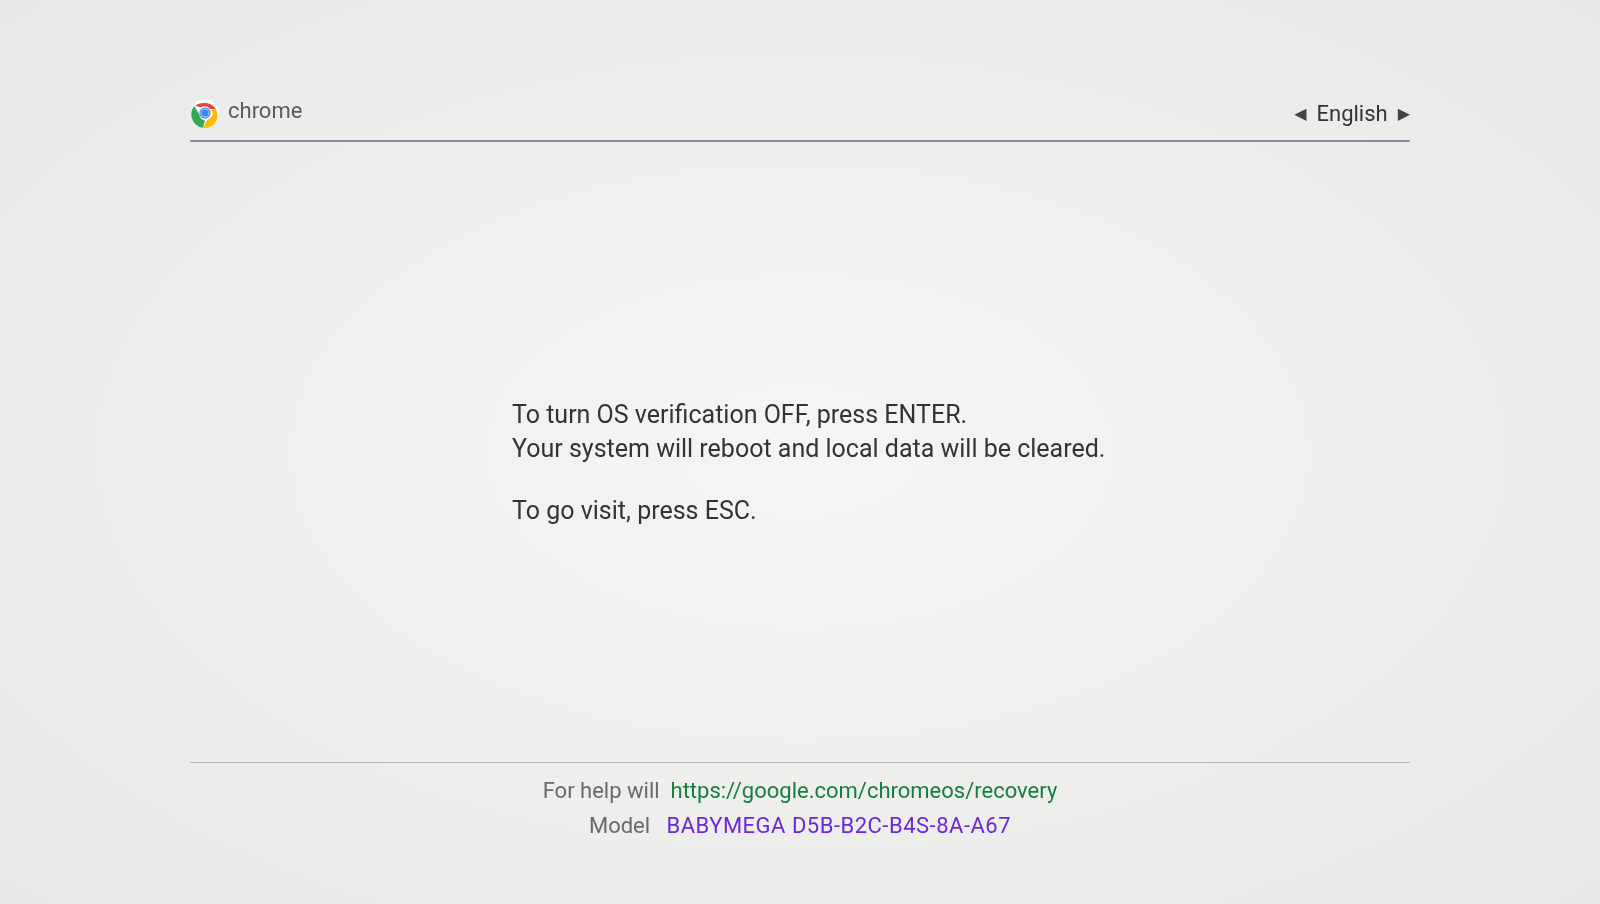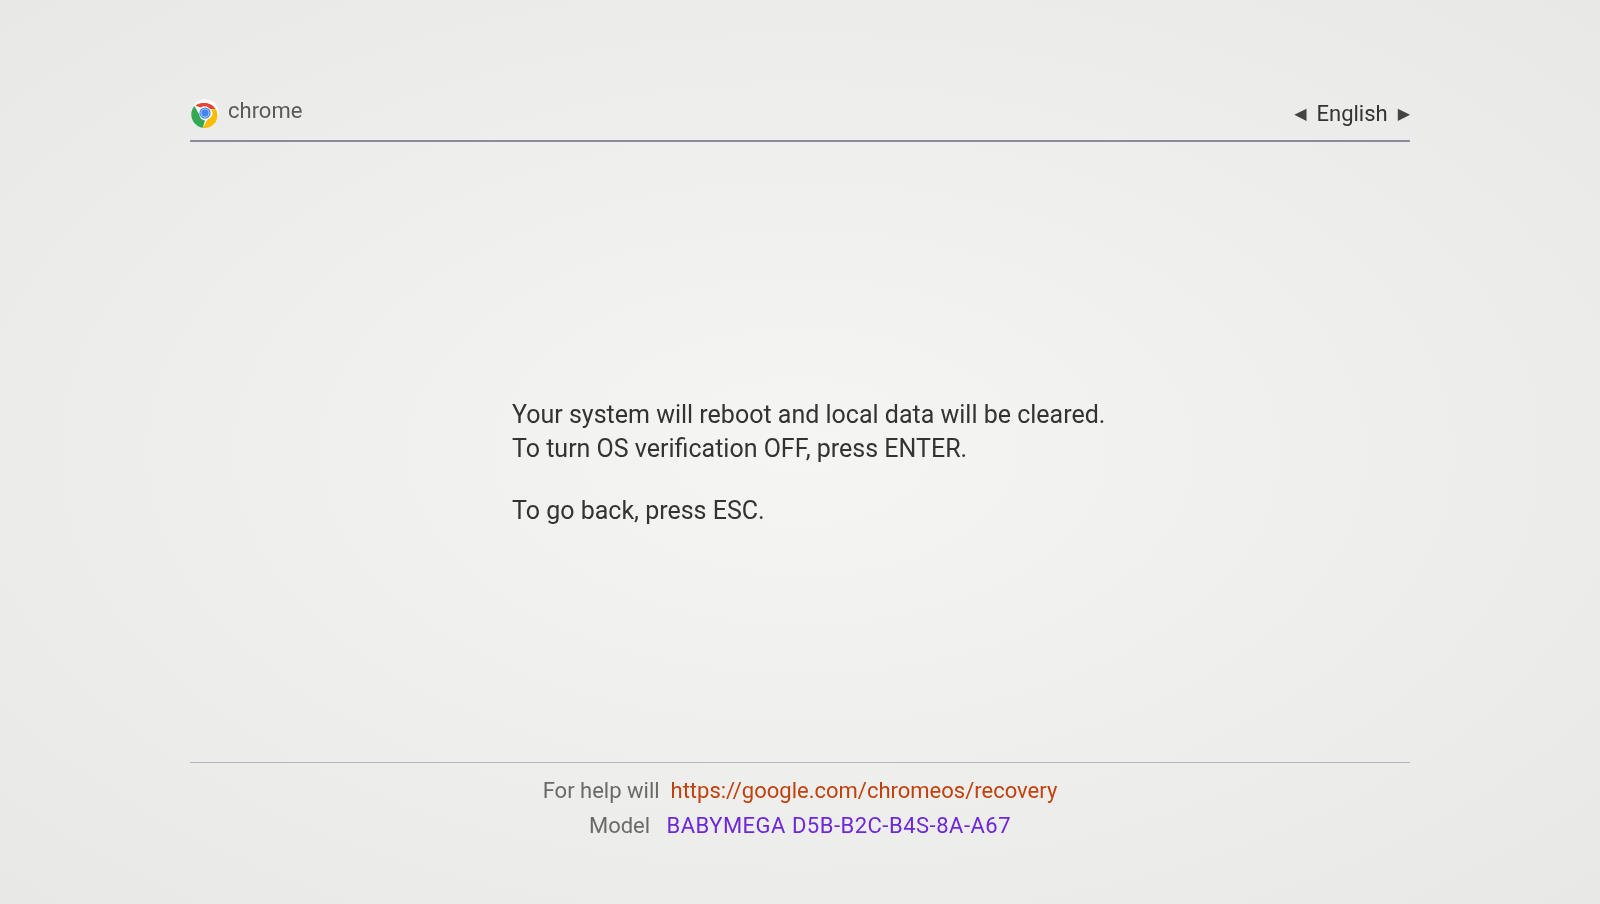--- a/index.html
+++ b/index.html
@@ -87,21 +87,21 @@
       left: 0;
       right: 0;
       text-align: center;
     }
     .footer-line {
       font-size: 22px;
       color: #6a6a6a;
       line-height: 1.6;
     }
     .footer-link {
-      color: #c2410c;
+      color: #15803d;
       text-decoration: none;
     }
     .model-value {
       color: #6d28d9;
       letter-spacing: 0.5px;
     }
   </style>
 </head>
 <body>
 
@@ -121,24 +121,24 @@
       <span class="chrome-label">chrome</span>
     </div>
     <div class="language-selector">
       <span class="arrow">◀</span>
       <span>English</span>
       <span class="arrow">▶</span>
     </div>
   </div>
 
   <div class="main-content">
+    <div class="message-line">To turn OS verification OFF, press ENTER.</div>
     <div class="message-line">Your system will reboot and local data will be cleared.</div>
-    <div class="message-line">To turn OS verification OFF, press ENTER.</div>
     <div class="spacer"></div>
-    <div class="message-line">To go back, press ESC.</div>
+    <div class="message-line">To go visit, press ESC.</div>
   </div>
 
   <div class="footer-divider"></div>
 
   <div class="footer">
     <div class="footer-line">
       <span>For help will</span>
       &nbsp;<a class="footer-link" href="#">https://google.com/chromeos/recovery</a>
     </div>
     <div class="footer-line">

